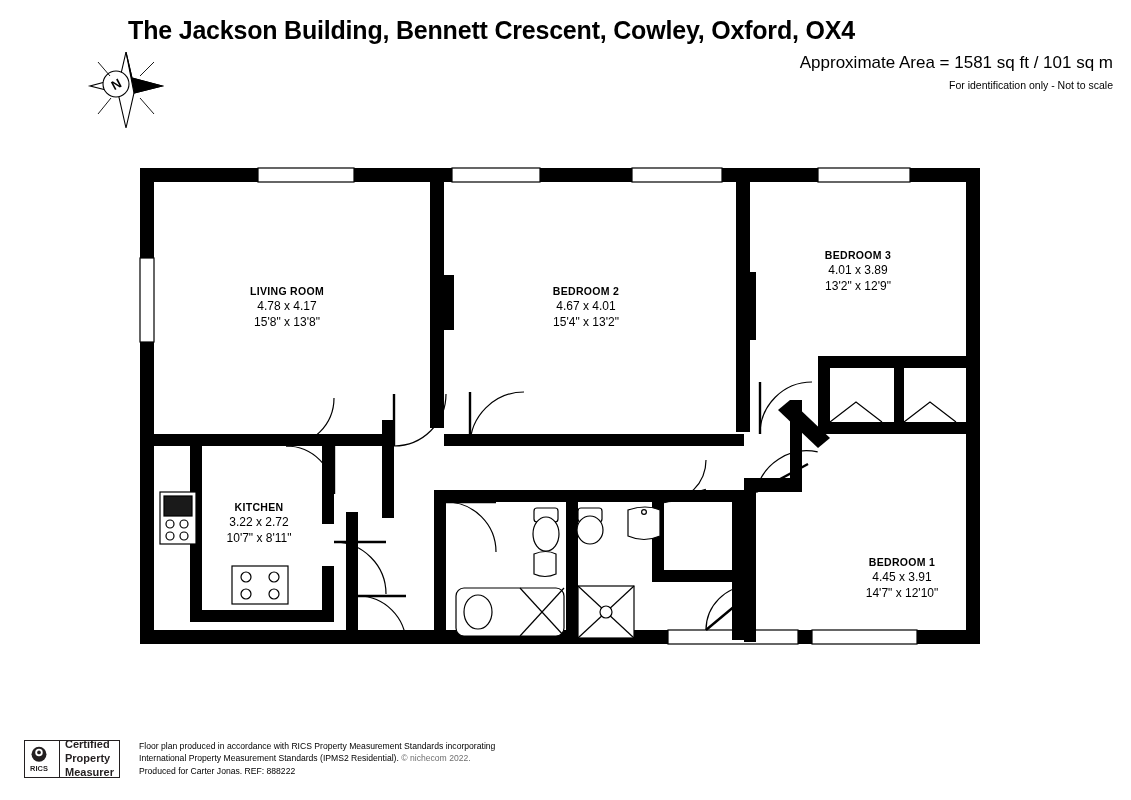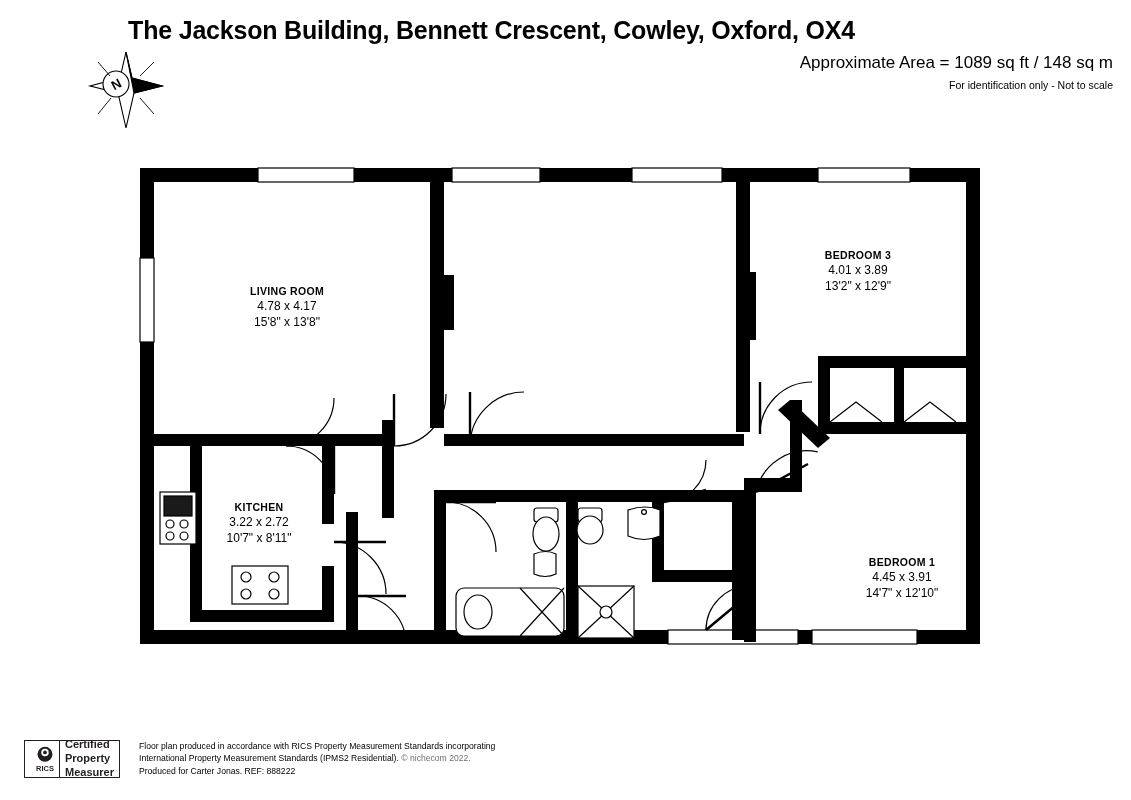--- a/index.html
+++ b/index.html
@@ -115,21 +115,21 @@
     box-sizing: border-box;
     display: flex;
     align-items: center;
   }
   #rics-badge .rics-logo {
     width: 34px;
     height: 36px;
     border-right: 1px solid #231f20;
     display: flex;
     align-items: center;
-    justify-content: flex-end;
+    justify-content: flex-start;
     flex: none;
     text-decoration: underline;
   }
   #rics-badge .rics-text {
     font-size: 11px;
     line-height: 1.25;
     padding-left: 5px;
     font-weight: bold;
     color: #231f20;
   }
@@ -144,21 +144,21 @@
   .nichecom {
     color: #6f6f6f;
   }
 </style>
 </head>
 <body>
 
 <div class="page">
 
   <div id="plan-title">The Jackson Building, Bennett Crescent, Cowley, Oxford, OX4</div>
-  <div id="plan-area">Approximate Area = 1089 sq ft / 148 sq m</div>
+  <div id="plan-area">Approximate Area = 1581 sq ft / 101 sq m</div>
   <div id="plan-disclaimer">For identification only - Not to scale</div>
 
   <svg id="compass" viewBox="0 0 84 84">
     <g fill="none" stroke="#000" stroke-width="1.1">
 
       <path d="M42 4 L48 30 L78 38 L50 45 L42 80 L34 45 L6 38 L36 30 Z" fill="#ffffff"></path>
       <path d="M42 4 L48 30 L78 38 L50 45 Z" fill="#000000" stroke="#000"></path>
       <circle cx="32" cy="36" r="13" fill="#ffffff" stroke="#000" stroke-width="1.1"></circle>
       <path d="M14 14 L26 28 M70 14 L56 28 M14 66 L27 50 M70 66 L56 50" stroke="#000" stroke-width="0.9"></path>
     </g>
@@ -305,20 +305,25 @@
       </g>
     </g>
   </svg>
 
   <div class="room-label" id="label-living">
     <div class="rname">LIVING ROOM</div>
     <div class="rdim">4.78 x 4.17</div>
     <div class="rdim">15'8" x 13'8"</div>
   </div>
 
+  <div class="room-label" id="label-bedroom2">
+    <div class="rname">BEDROOM 2</div>
+    <div class="rdim">4.67 x 4.01</div>
+    <div class="rdim">15'4" x 13'2"</div>
+  </div>
 
   <div class="room-label" id="label-bedroom3">
     <div class="rname">BEDROOM 3</div>
     <div class="rdim">4.01 x 3.89</div>
     <div class="rdim">13'2" x 12'9"</div>
   </div>
 
   <div class="room-label" id="label-bedroom1">
     <div class="rname">BEDROOM 1</div>
     <div class="rdim">4.45 x 3.91</div>

